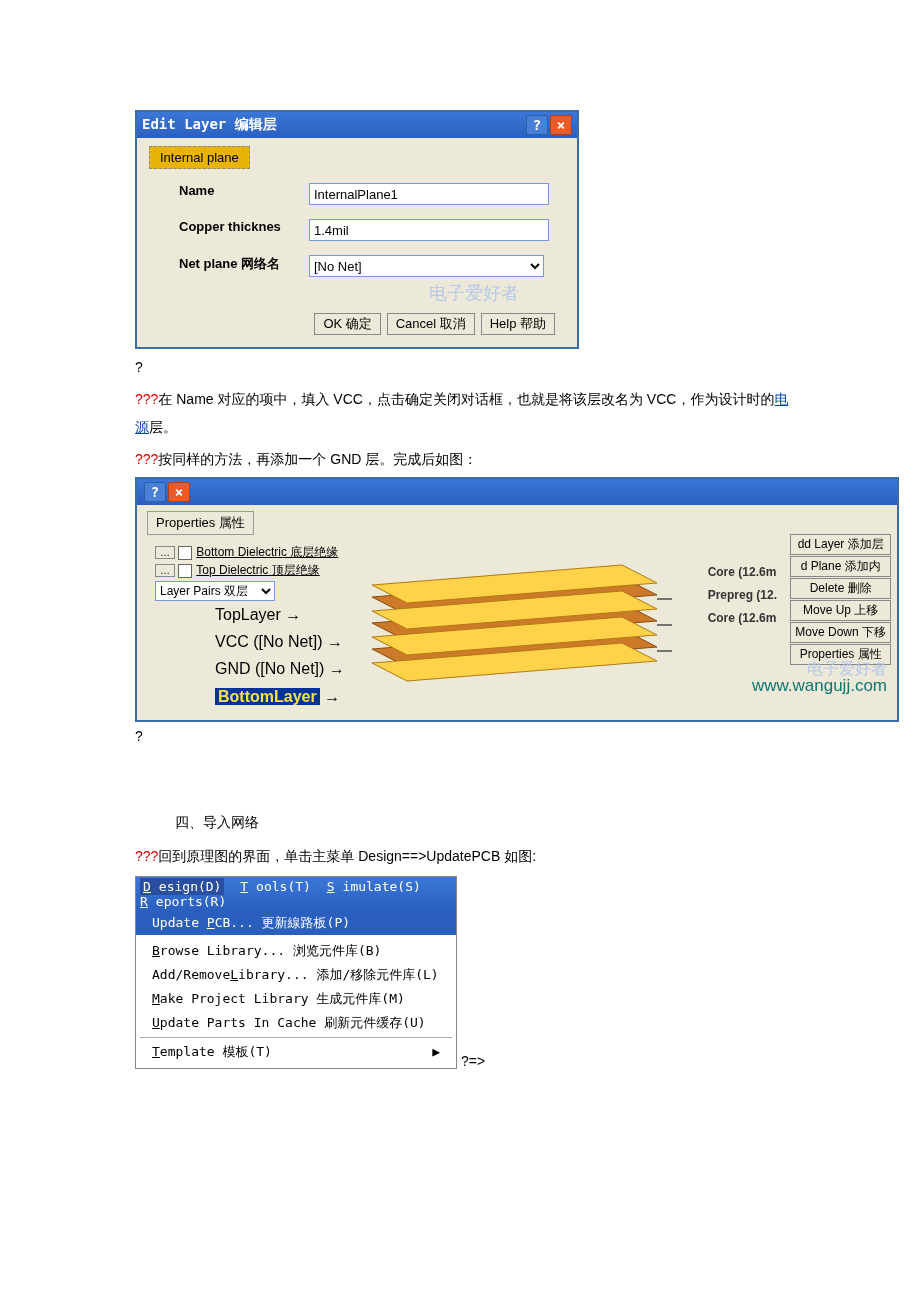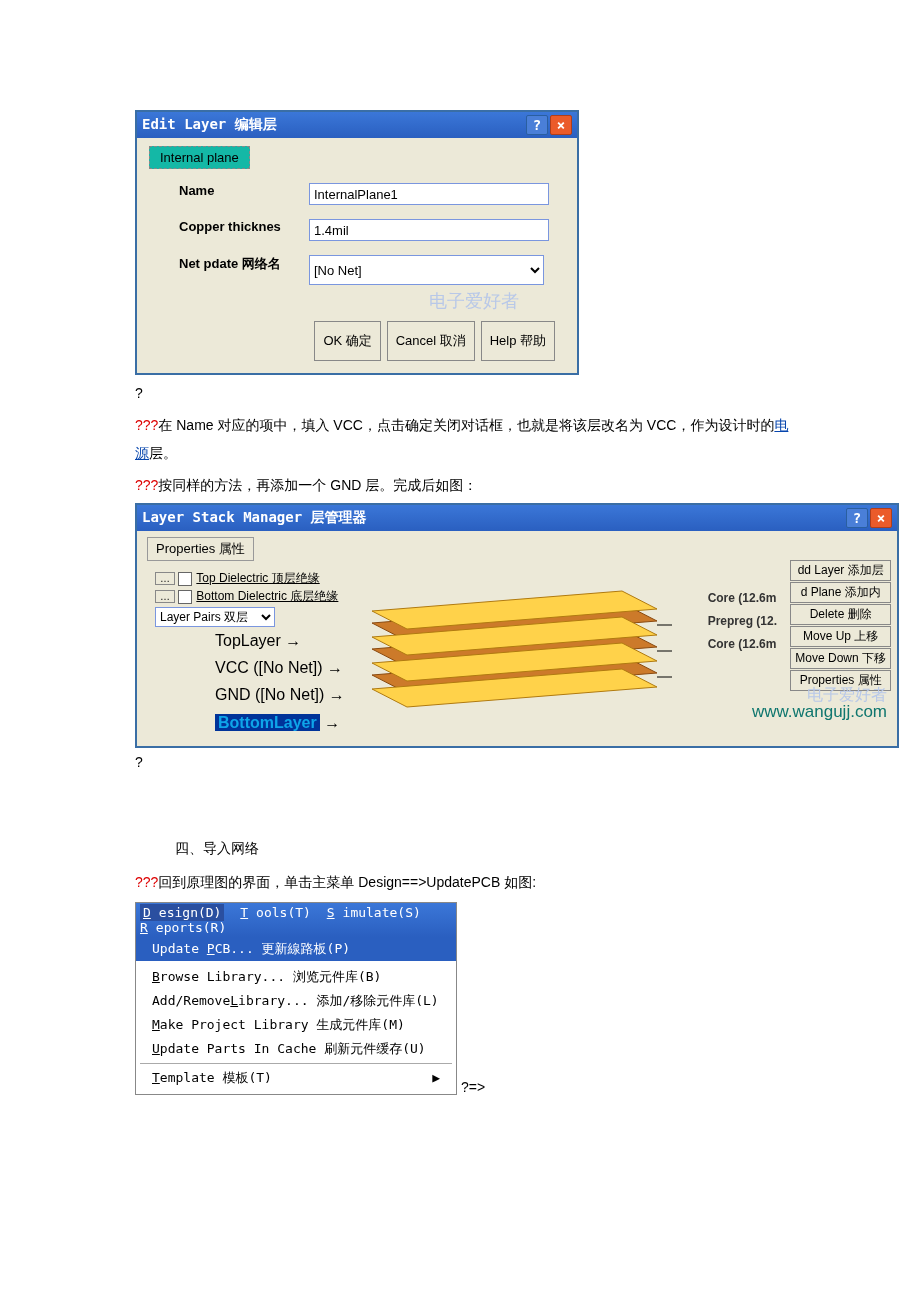--- a/index.html
+++ b/index.html
@@ -3,40 +3,40 @@
 <meta charset="utf-8">
 <style>
 body{margin:0;background:#fff;font-family:Arial,"Microsoft YaHei",SimSun,sans-serif;font-size:14px;color:#000;width:920px}
 .page{padding:110px 130px 0 135px}
 .dialog{border:2px solid #3a6ea5;background:#ece9d8;width:440px;margin-bottom:10px}
 .titlebar{background:linear-gradient(#3b77d8,#2a5fc0);color:#fff;font-weight:bold;padding:3px 5px;display:flex;align-items:center;font-family:"SimSun",monospace}
 .titlebar .ttext{flex:1}
 .titlebar .btn{width:20px;height:18px;background:#eb5b2a;border:1px solid #b03e1a;margin-left:2px;display:flex;align-items:center;justify-content:center;color:#fff;font-weight:bold;font-size:14px;border-radius:2px}
 .titlebar .help-btn{background:#4a7fd8;border:1px solid #2a5fa0}
 .dlg-body{padding:8px 12px 12px 12px}
-.tab{display:inline-block;border:1px dashed #888;padding:3px 10px;background:#14b8a6;font-size:13px}
+.tab{display:inline-block;border:1px dashed #888;padding:3px 10px;background:#eab308;font-size:13px}
 .formrow{display:flex;margin:14px 0 0 30px}
 .formrow .lbl{width:130px;font-weight:bold;font-size:13px}
 .formrow input{width:230px;height:20px;border:1px solid #7a96df;background:#fff;font-size:13px;padding:0 4px}
-.formrow select{width:235px;height:30px;border:1px solid #7a96df;background:#fff;font-size:13px}
+.formrow select{width:235px;height:22px;border:1px solid #7a96df;background:#fff;font-size:13px}
 .watermark{color:#b8c8e8;font-size:18px;margin:4px 0 4px 280px}
 .dlg-buttons{text-align:right;padding:4px 10px 0 0}
-.dlg-buttons button{border:1px solid #888;background:#ece9d8;padding:10px 8px;font-size:13px;margin-left:2px}
+.dlg-buttons button{border:1px solid #888;background:#ece9d8;padding:1px 8px;font-size:13px;margin-left:2px}
 .para{margin:10px 0;line-height:2}
 .qred{color:#d00}
 .link{color:#0645ad;text-decoration:underline}
 .lsm{border:2px solid #3a6ea5;width:760px;background:#ece9d8;position:relative;margin-top:-6px}
 .lsm .body{padding:6px 10px 10px 10px;position:relative}
 .lsm .props-tab{border:1px solid #999;background:#ece9d8;display:inline-block;padding:2px 8px;font-size:13px}
 .lsm .left-labels{font-size:12px;margin:8px 0 0 8px;line-height:1.5}
 .lsm .cb{display:inline-block;width:12px;height:12px;border:1px solid #666;background:#fff;vertical-align:middle;margin-right:4px}
 .lsm select.lp{width:120px;height:20px;border:1px solid #7a96df;background:#fff;font-size:12px}
 .lsm .stack-labels{font-size:16px;color:#000;margin-left:60px;line-height:1.7}
 .lsm .arrow{color:#000}
-.lsm .bl{background:#003399;color:#0ea5e9;padding:0 3px;font-weight:bold}
+.lsm .bl{background:#003399;color:#fde047;padding:0 3px;font-weight:bold}
 .lsm .right-btns{position:absolute;right:6px;top:28px;font-size:12px}
 .lsm .right-btns div{border:1px solid #888;background:#ece9d8;padding:1px 4px;margin:1px 0;text-align:center;white-space:nowrap}
 .lsm .right-labels{position:absolute;right:120px;top:56px;font-size:12px;line-height:1.9;font-weight:bold;color:#333}
 .lsm .wm{position:absolute;right:10px;bottom:24px;color:#0f766e;font-size:17px}
 .lsm .wm2{position:absolute;right:10px;bottom:40px;color:#b8c8e8;font-size:16px}
 .stack-svg{position:absolute;left:205px;top:50px}
 .section-title{margin:70px 0 10px 40px}
 .menu{width:320px;border:1px solid #888;background:#ece9d8;margin-top:-4px}
 .menubar{background:linear-gradient(#3b77d8,#2a5fc0);color:#fff;font-family:"SimSun",monospace;font-size:13px;padding:2px 4px}
 .menubar span{margin-right:8px}
@@ -65,21 +65,21 @@
     <span class="tab">Internal plane</span>
     <div class="formrow">
       <span class="lbl">Name</span>
       <input value="InternalPlane1" style="">
     </div>
     <div class="formrow">
       <span class="lbl">Copper thicknes</span>
       <input value="1.4mil" style="">
     </div>
     <div class="formrow">
-      <span class="lbl">Net pdate 网络名</span>
+      <span class="lbl">Net plane 网络名</span>
       <select><option>[No Net]</option></select>
     </div>
     <div class="watermark">电子爱好者</div>
     <div class="dlg-buttons">
       <button>OK 确定</button>
       <button>Cancel 取消</button>
       <button>Help 帮助</button>
     </div>
   </div>
 </div>
@@ -88,29 +88,28 @@
 <p class="para">
   <span class="qred">???</span><span>在 Name 对应的项中，填入 VCC，点击确定关闭对话框，也就是将该层改名为 VCC，作为设计时的</span><a class="link">电源</a><span>层。</span>
 </p>
 <p class="para" style="margin-top:-6px">
   <span class="qred">???</span><span>按同样的方法，再添加一个 GND 层。完成后如图：</span>
 </p>
 
 
 <div class="lsm">
   <div class="titlebar">
-    <span class="ttext">Layer Stack Manager 层管理器</span>
     <span class="btn help-btn">?</span>
     <span class="btn">×</span>
   </div>
   <div class="body">
     <span class="props-tab">Properties 属性</span>
     <div class="left-labels">
+      <div><span style="border:1px solid #888;background:#ece9d8;padding:0 4px;font-size:10px">…</span> <span class="cb"></span><span class="und">Bottom Dielectric 底层绝缘</span></div>
       <div><span style="border:1px solid #888;background:#ece9d8;padding:0 4px;font-size:10px">…</span> <span class="cb"></span><span class="und">Top Dielectric 顶层绝缘</span></div>
-      <div><span style="border:1px solid #888;background:#ece9d8;padding:0 4px;font-size:10px">…</span> <span class="cb"></span><span class="und">Bottom Dielectric 底层绝缘</span></div>
       <div style="margin-top:2px"><select class="lp"><option>Layer Pairs 双层</option></select></div>
       <div class="stack-labels">
         <div><span>TopLayer</span> <span class="arrow">→</span></div>
         <div><span>VCC ([No Net])</span> <span class="arrow">→</span></div>
         <div><span>GND ([No Net])</span> <span class="arrow">→</span></div>
         <div><span class="bl">BottomLayer</span> <span class="arrow">→</span></div>
       </div>
     </div>
 
     <svg class="stack-svg" width="330" height="140" viewBox="0 0 330 140">

